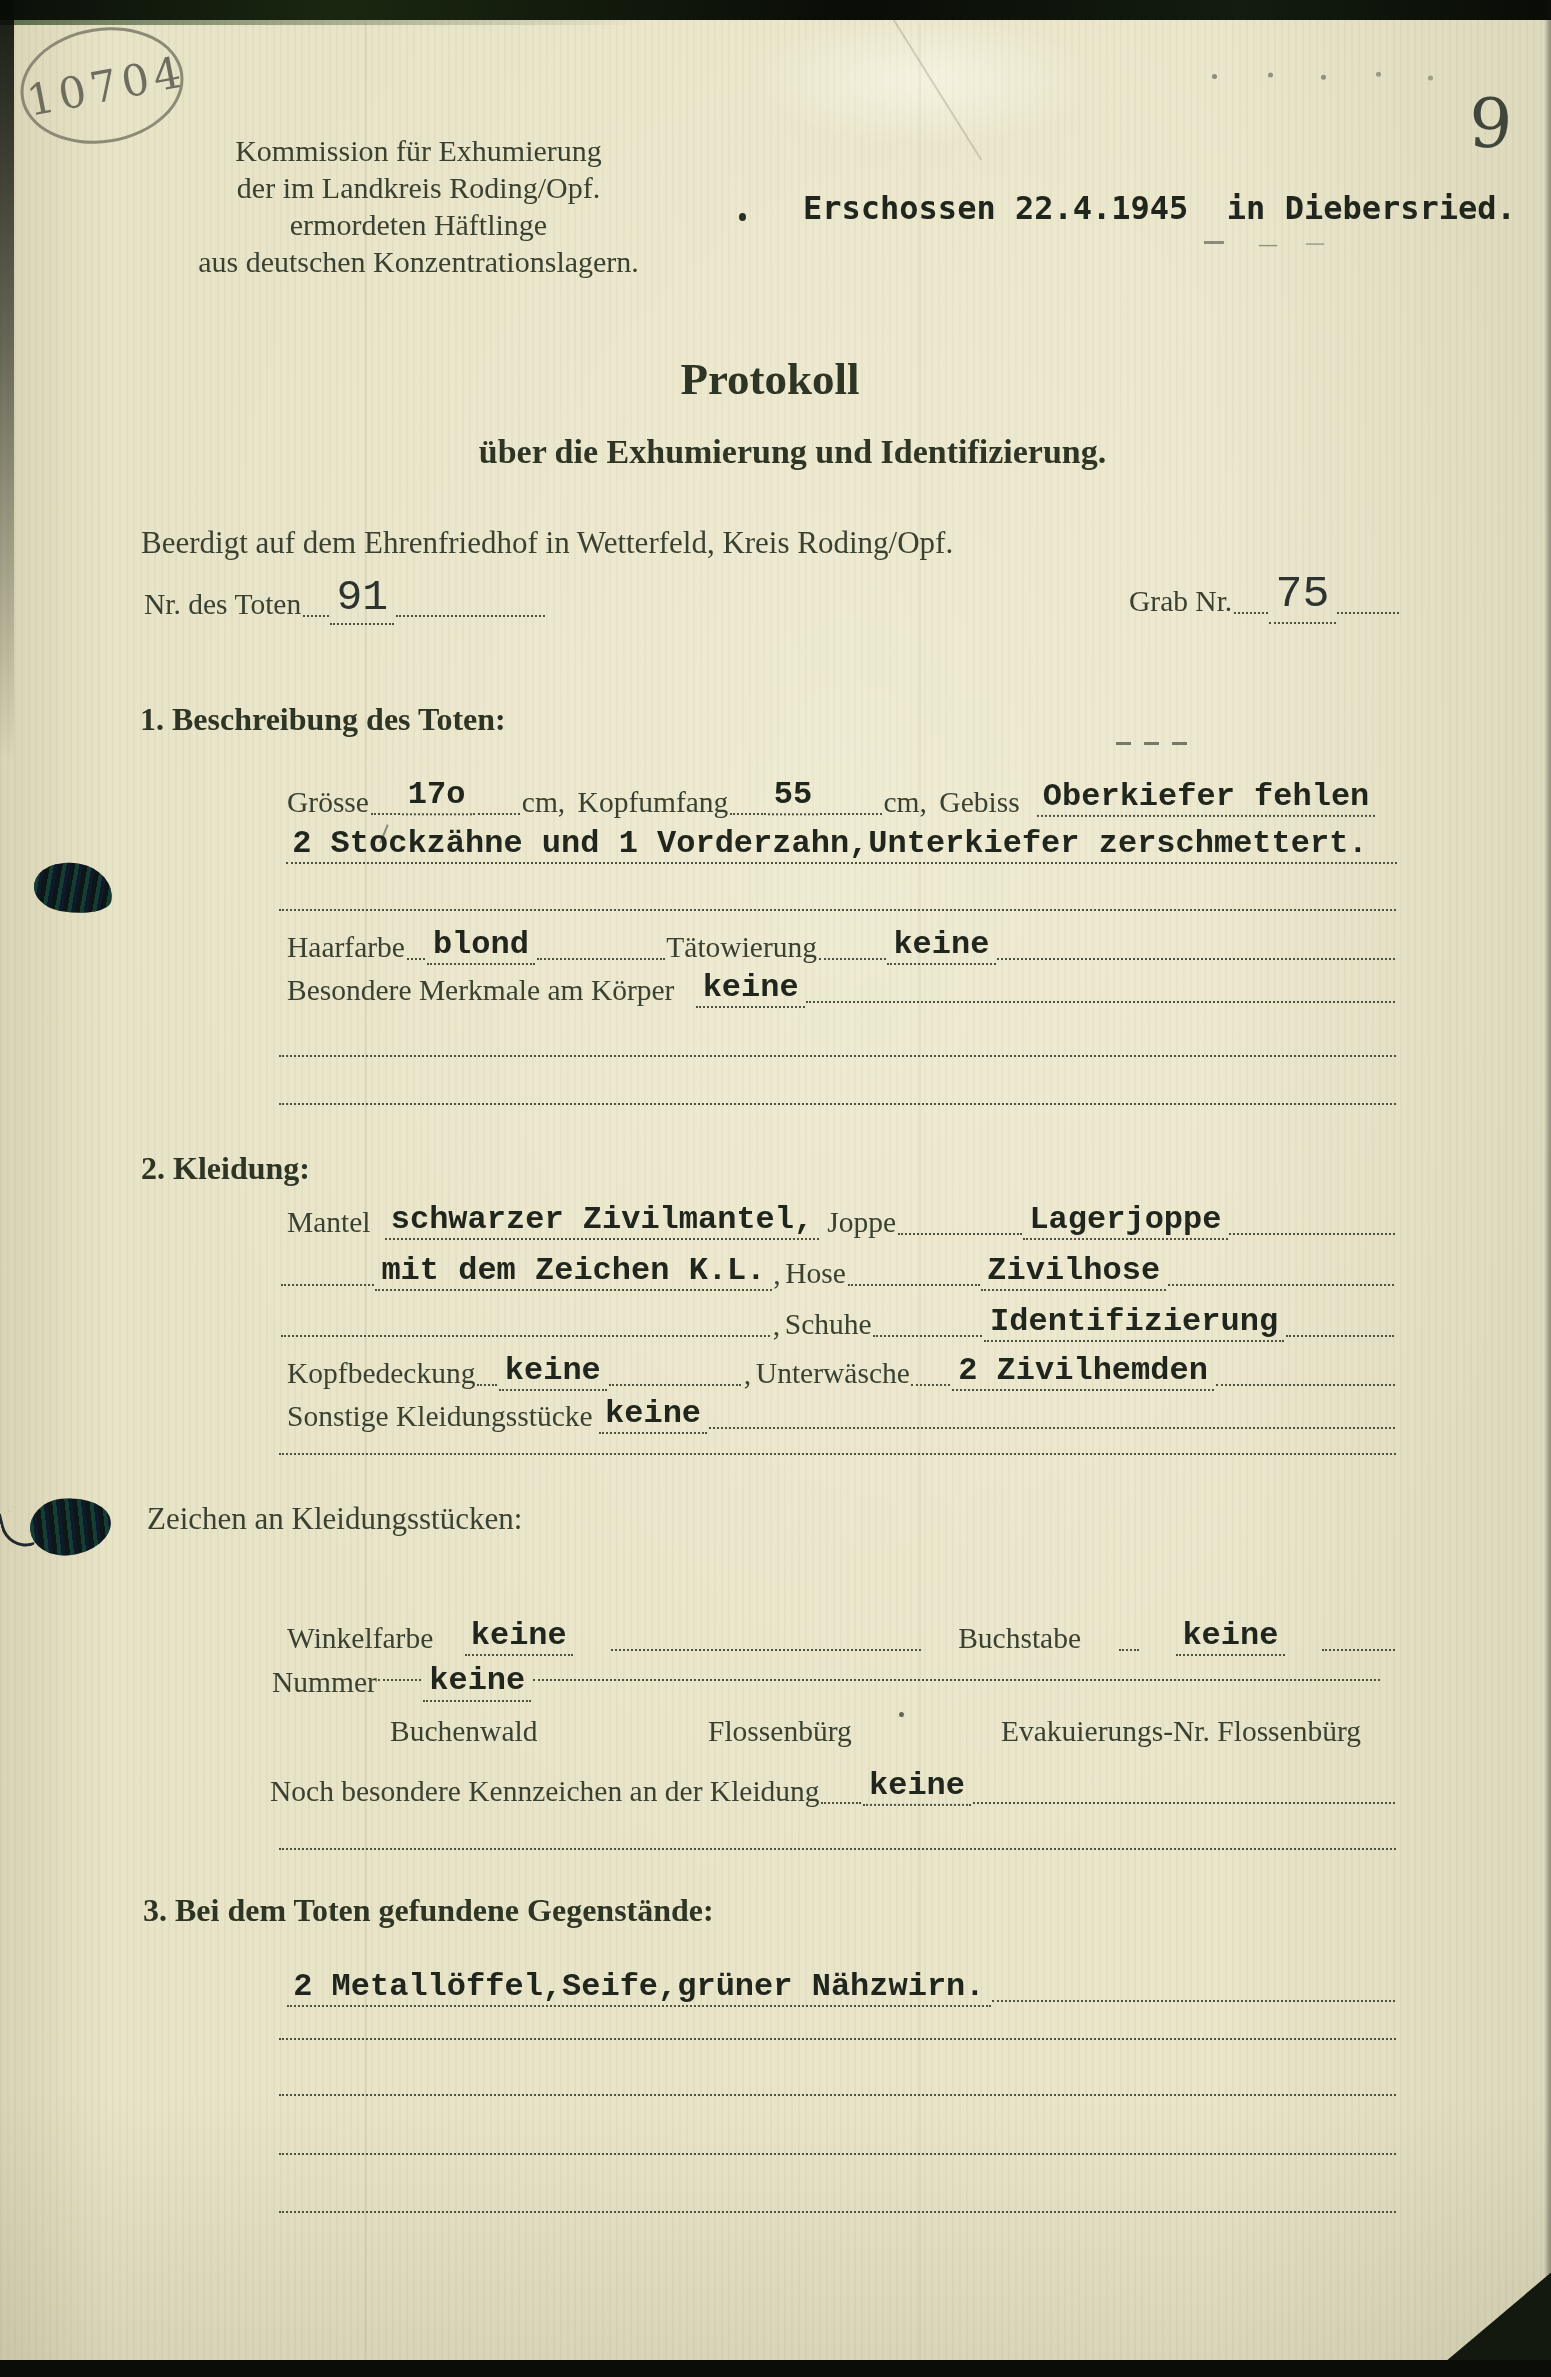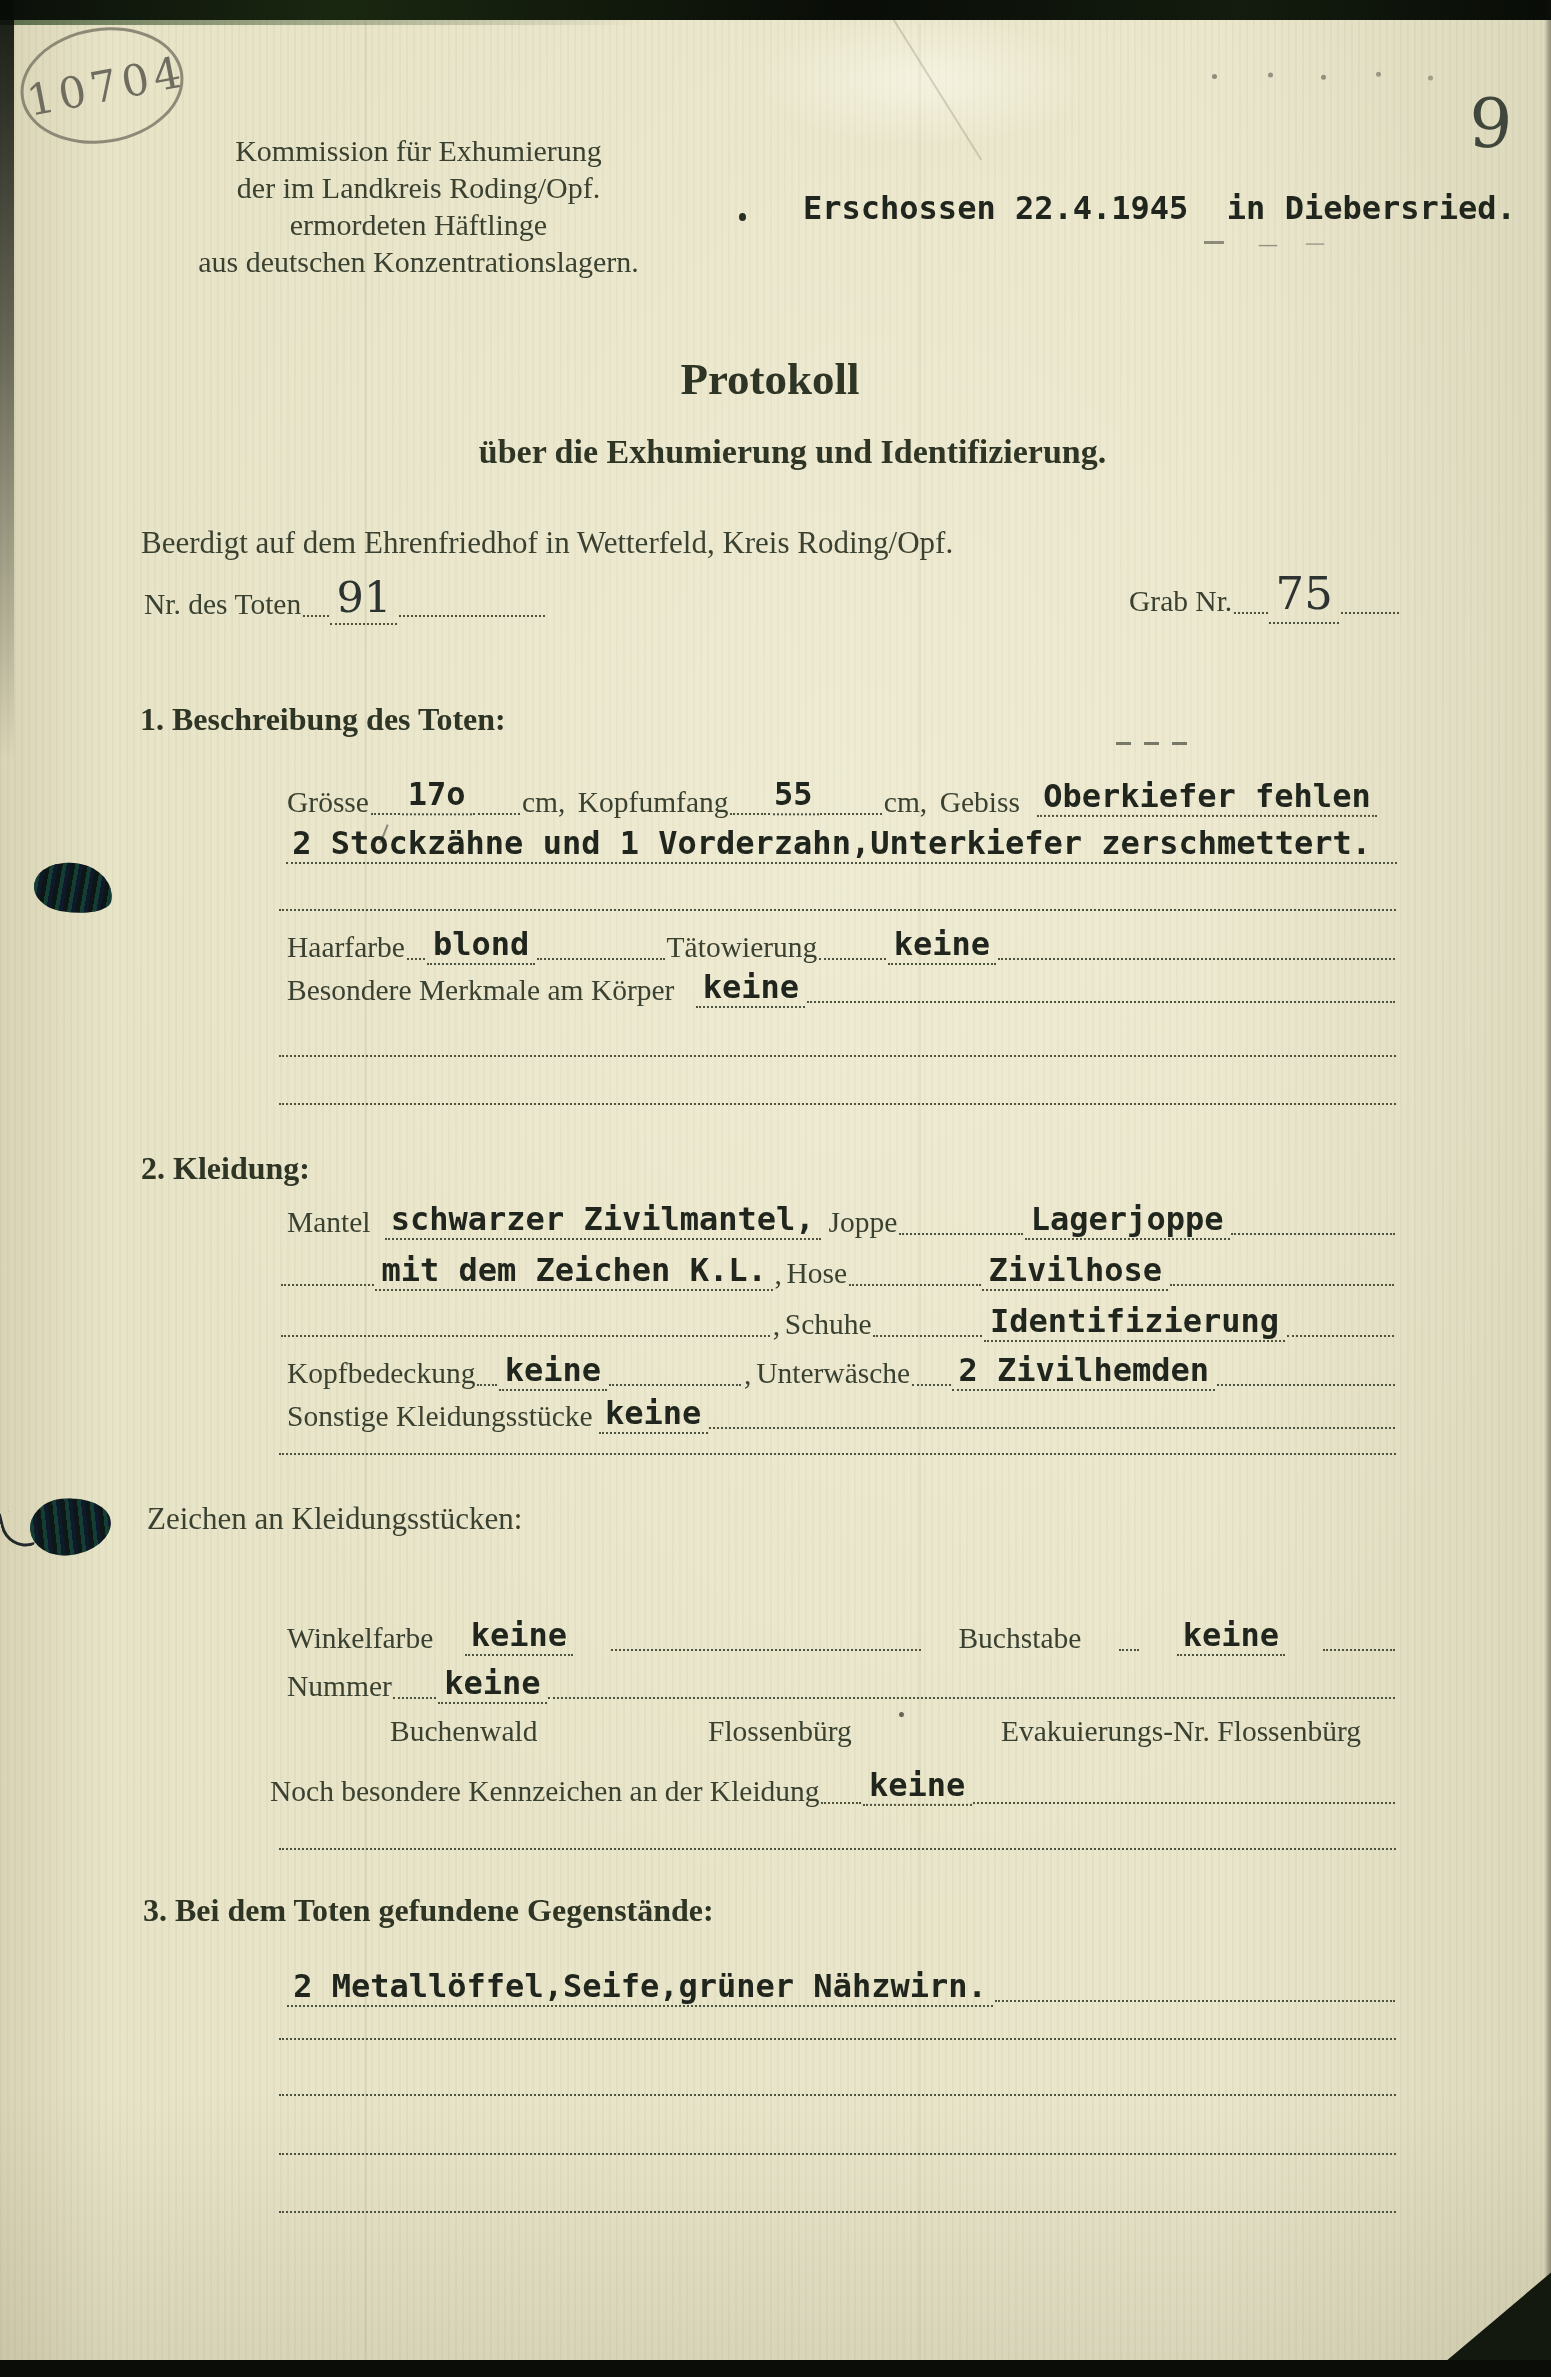--- a/index.html
+++ b/index.html
@@ -19,21 +19,21 @@
   .serif{font-family:"Liberation Serif","DejaVu Serif",serif;color:#3a4130;}
   .lbl{font-size:29.5px;line-height:1.15;white-space:nowrap;}
   .h{font-weight:bold;font-size:32px;color:#2e3524;white-space:nowrap;}
   .typed{font-family:"DejaVu Sans Mono","Liberation Mono",monospace;font-weight:bold;
          color:#20261d;font-size:32px;line-height:1.05;white-space:pre;}
   .hand{font-family:"DejaVu Serif","Liberation Serif",serif;color:#2c3330;}
   
   .row{position:absolute;display:flex;align-items:flex-end;height:42px;}
   .dots{border-bottom:2.3px dotted #4e5340;margin:0 1.6px 5.4px 1.6px;}
   .grow{flex:1 1 auto;}
-  .typedv{border-bottom:2.3px dotted #4e5340;padding:0 6.2px 1.6px 6.2px;}
+  .typedv{border-bottom:2.3px dotted #4e5340;padding:0 6.2px 1.6px 6.2px;font-family:Liberation Mono, monospace;}
   .sep{position:absolute;height:0;border-bottom:2.3px dotted #4e5340;}
   .comma{font-size:29.5px;margin:0 4.7px 0 1.6px;}
   
   .top-band{left:0;top:0;width:1552px;height:20px;
     background:linear-gradient(90deg,#0b0f0a,#1a2710 22%,#0a0d08 55%,#131c0e 80%,#090c07);}
   .top-band2{left:0;top:20px;width:854px;height:5.4px;
     background:linear-gradient(90deg,rgba(25,55,18,.65),rgba(25,55,18,0) 75%);}
   .bottom-band{left:0;top:2360px;width:1552px;height:17px;background:#0a0d08;}
   .left-edge{left:0;top:0;width:14px;height:760px;
     background:linear-gradient(180deg,rgba(8,12,6,.92),rgba(8,12,6,.55) 45%,rgba(8,12,6,0));}
@@ -234,21 +234,21 @@
   <div class="row" style="left:287px;top:1614px;width:1110px;gap:36px;">
     <span class="serif lbl">Winkelfarbe</span>
     <span class="typed typedv" style="margin-left:-4.7px;">keine</span>
     <span class="dots" style="width:310px;"></span>
     <span class="serif lbl">Buchstabe</span>
     <span class="dots" style="width:20px;"></span>
     <span class="typed typedv">keine</span>
     <span class="dots grow"></span>
   </div>
 
-  <div class="row" style="left:287px;top:1662px;width:1110px;">
+  <div class="row" style="left:272px;top:1662px;width:1110px;align-items:center;">
     <span class="serif lbl">Nummer</span>
     <span class="dots" style="width:43px;"></span>
     <span class="typed typedv">keine</span>
     <span class="dots grow"></span>
   </div>
 
   <div class="abs serif lbl" style="left:390px;top:1715px;">Buchenwald</div>
   <div class="abs serif lbl" style="left:708px;top:1715px;">Flossenbürg</div>
   <div class="abs serif lbl" style="left:1001px;top:1715px;">Evakuierungs-Nr. Flossenbürg</div>
 

